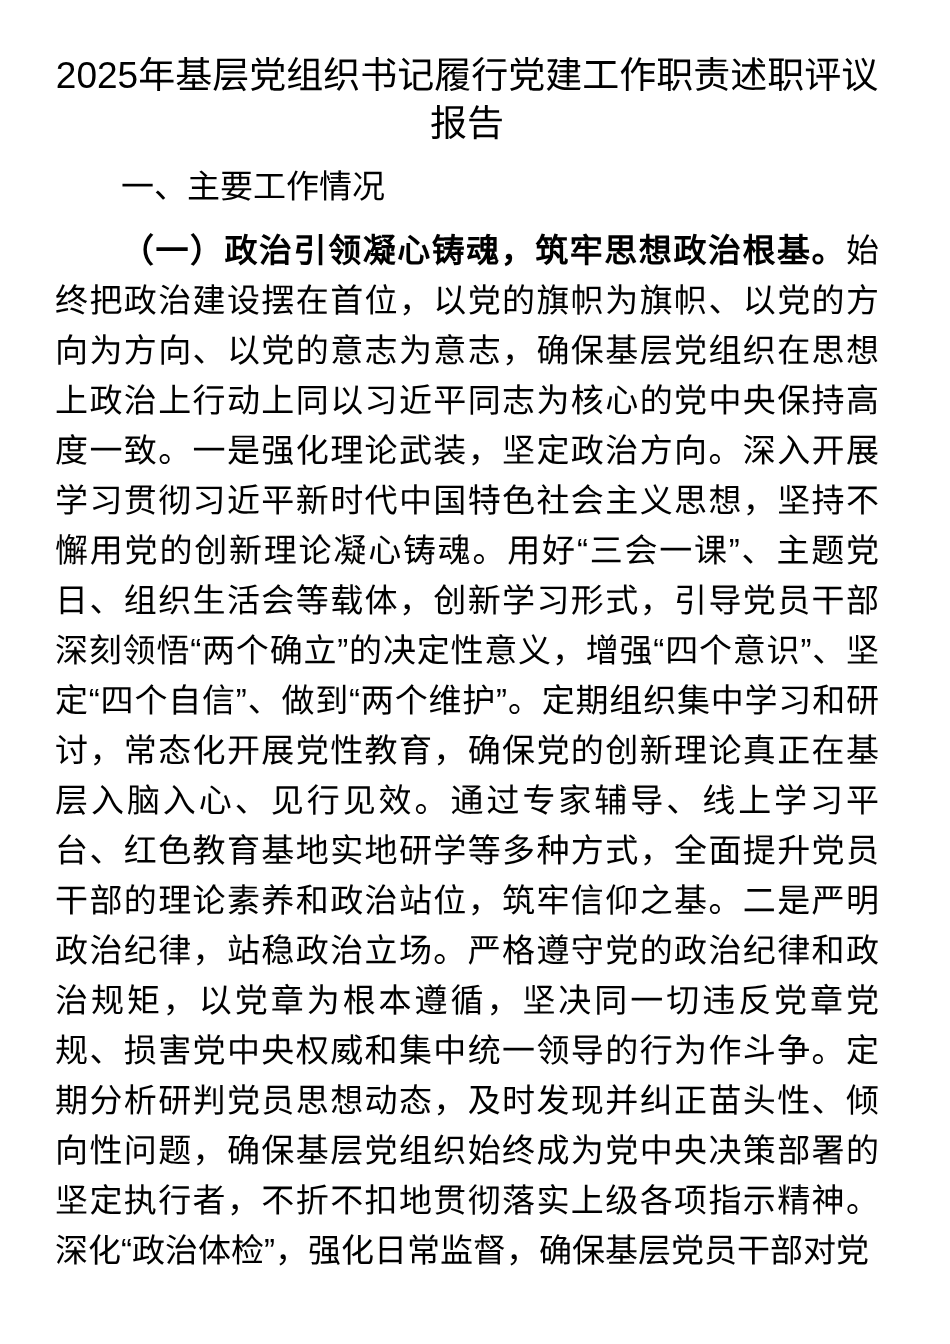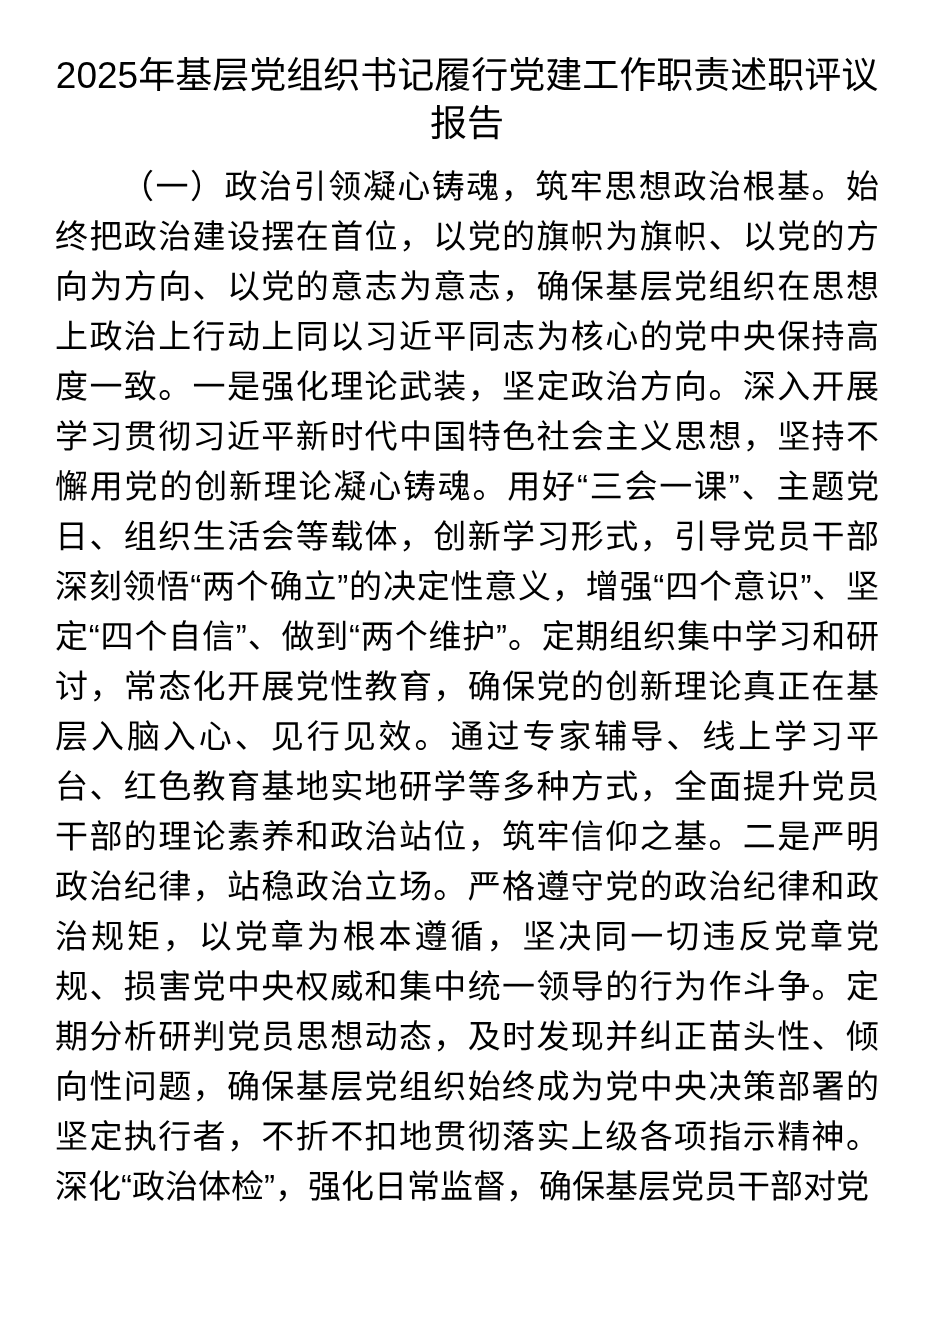--- a/index.html
+++ b/index.html
@@ -70,31 +70,32 @@
 
   .para.heading-1 {
     margin-top: 14px;
   }
 
   .para.sub-1 {
     margin-top: 14px;
   }
 
   .b {
-    font-weight: 400;
+    font-weight: 700;
   }
 
   
 </style>
 </head>
 <body>
 
 <div class="page">
   <div class="content">
 
     <h1 class="doc-title">2025年基层党组织书记履行党建工作职责述职评议报告</h1>
 
 
+    <p class="para indent heading-1">一、主要工作情况</p>
 
     <p class="para indent sub-1"><span class="b">（一）政治引领凝心铸魂，筑牢思想政治根基。</span><span>始终把政治建设摆在首位，以党的旗帜为旗帜、以党的方向为方向、以党的意志为意志，确保基层党组织在思想上政治上行动上同以习近平同志为核心的党中央保持高度一致。一是强化理论武装，坚定政治方向。深入开展学习贯彻习近平新时代中国特色社会主义思想，坚持不懈用党的创新理论凝心铸魂。用好“三会一课”、主题党日、组织生活会等载体，创新学习形式，引导党员干部深刻领悟“两个确立”的决定性意义，增强“四个意识”、坚定“四个自信”、做到“两个维护”。定期组织集中学习和研讨，常态化开展党性教育，确保党的创新理论真正在基层入脑入心、见行见效。通过专家辅导、线上学习平台、红色教育基地实地研学等多种方式，全面提升党员干部的理论素养和政治站位，筑牢信仰之基。二是严明政治纪律，站稳政治立场。严格遵守党的政治纪律和政治规矩，以党章为根本遵循，坚决同一切违反党章党规、损害党中央权威和集中统一领导的行为作斗争。定期分析研判党员思想动态，及时发现并纠正苗头性、倾向性问题，确保基层党组织始终成为党中央决策部署的坚定执行者，不折不扣地贯彻落实上级各项指示精神。深化“政治体检”，强化日常监督，确保基层党员干部对党</span></p>
 
   </div>
 </div>
 
 </body></html>

